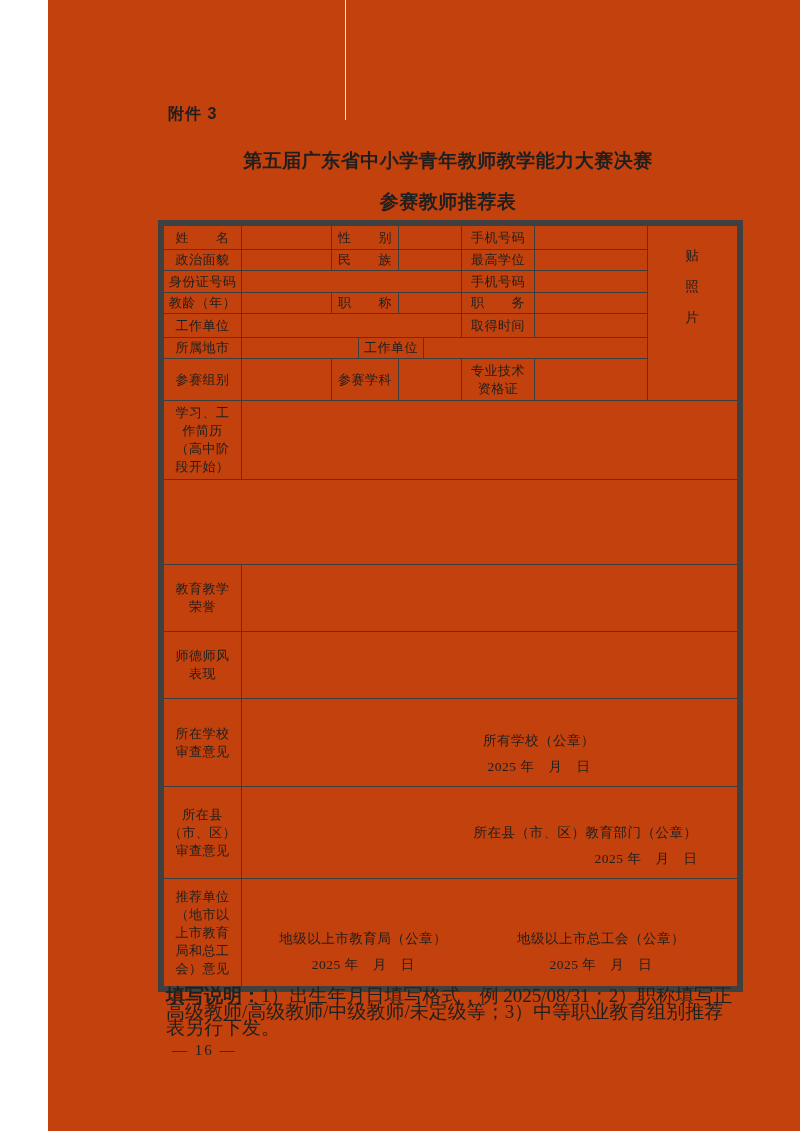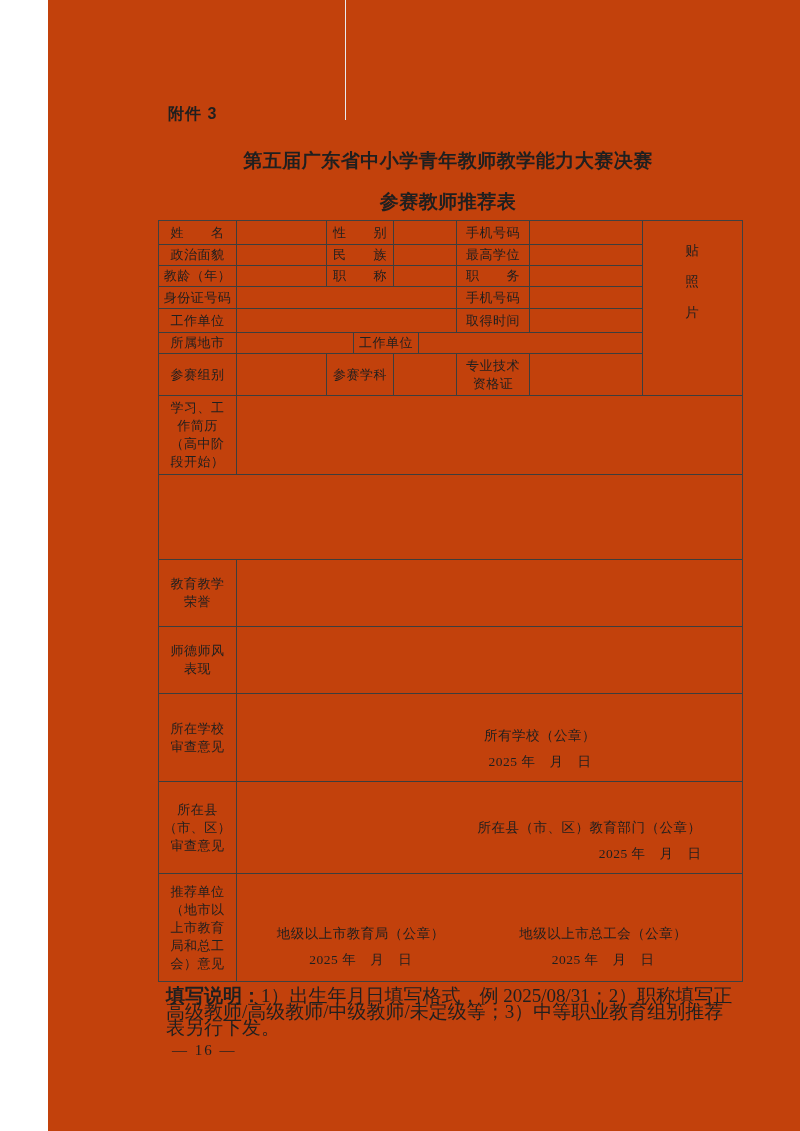--- a/index.html
+++ b/index.html
@@ -24,21 +24,21 @@
   .title1, .title2 {
     position: absolute; left: 0; width: 800px; text-align: center;
     font-family: "Liberation Sans", sans-serif;
     font-weight: 700; font-size: 19px; letter-spacing: 0.5px;
   }
   .title1 { top: 148px; }
   .title2 { top: 189px; }
 
   .ftable {
     position: absolute; left: 110px; top: 220px; width: 585px;
-    border: 1px solid #404040;
+    border: 6px solid #404040;
     font-size: 13px;
   }
   .secA { display: flex; border-bottom: 1px solid #3d3d3d; }
   .leftA { width: 484px; }
   .leftA .row { display: flex; border-bottom: 1px solid #3d3d3d; }
   .leftA .row:last-child { border-bottom: none; }
   .cell {
     border-right: 1px solid #3d3d3d;
     display: flex; align-items: center; justify-content: center;
   }
@@ -108,33 +108,33 @@
 
         <div class="row h21">
           <div class="cell lbl cw1">政治面貌</div>
           <div class="cell cw2"></div>
           <div class="cell lbl cw3">民　　族</div>
           <div class="cell cw4"></div>
           <div class="cell lbl cw5">最高学位</div>
           <div class="cell cw6"></div>
         </div>
 
-        <div class="row h21">
-          <div class="cell lbl cw1">教龄（年）</div>
-          <div class="cell cw2"></div>
-          <div class="cell lbl cw3">职　　称</div>
-          <div class="cell cw4"></div>
-          <div class="cell lbl cw5">职　　务</div>
-          <div class="cell cw6"></div>
-        </div>
-
         <div class="row h22">
           <div class="cell lbl cw1">身份证号码</div>
           <div class="cell cwWide"></div>
           <div class="cell lbl cw5">手机号码</div>
+          <div class="cell cw6"></div>
+        </div>
+
+        <div class="row h21">
+          <div class="cell lbl cw1">教龄（年）</div>
+          <div class="cell cw2"></div>
+          <div class="cell lbl cw3">职　　称</div>
+          <div class="cell cw4"></div>
+          <div class="cell lbl cw5">职　　务</div>
           <div class="cell cw6"></div>
         </div>
 
         <div class="row h24">
           <div class="cell lbl cw1">工作单位</div>
           <div class="cell cwWide"></div>
           <div class="cell lbl cw5">取得时间</div>
           <div class="cell cw6"></div>
         </div>
 

